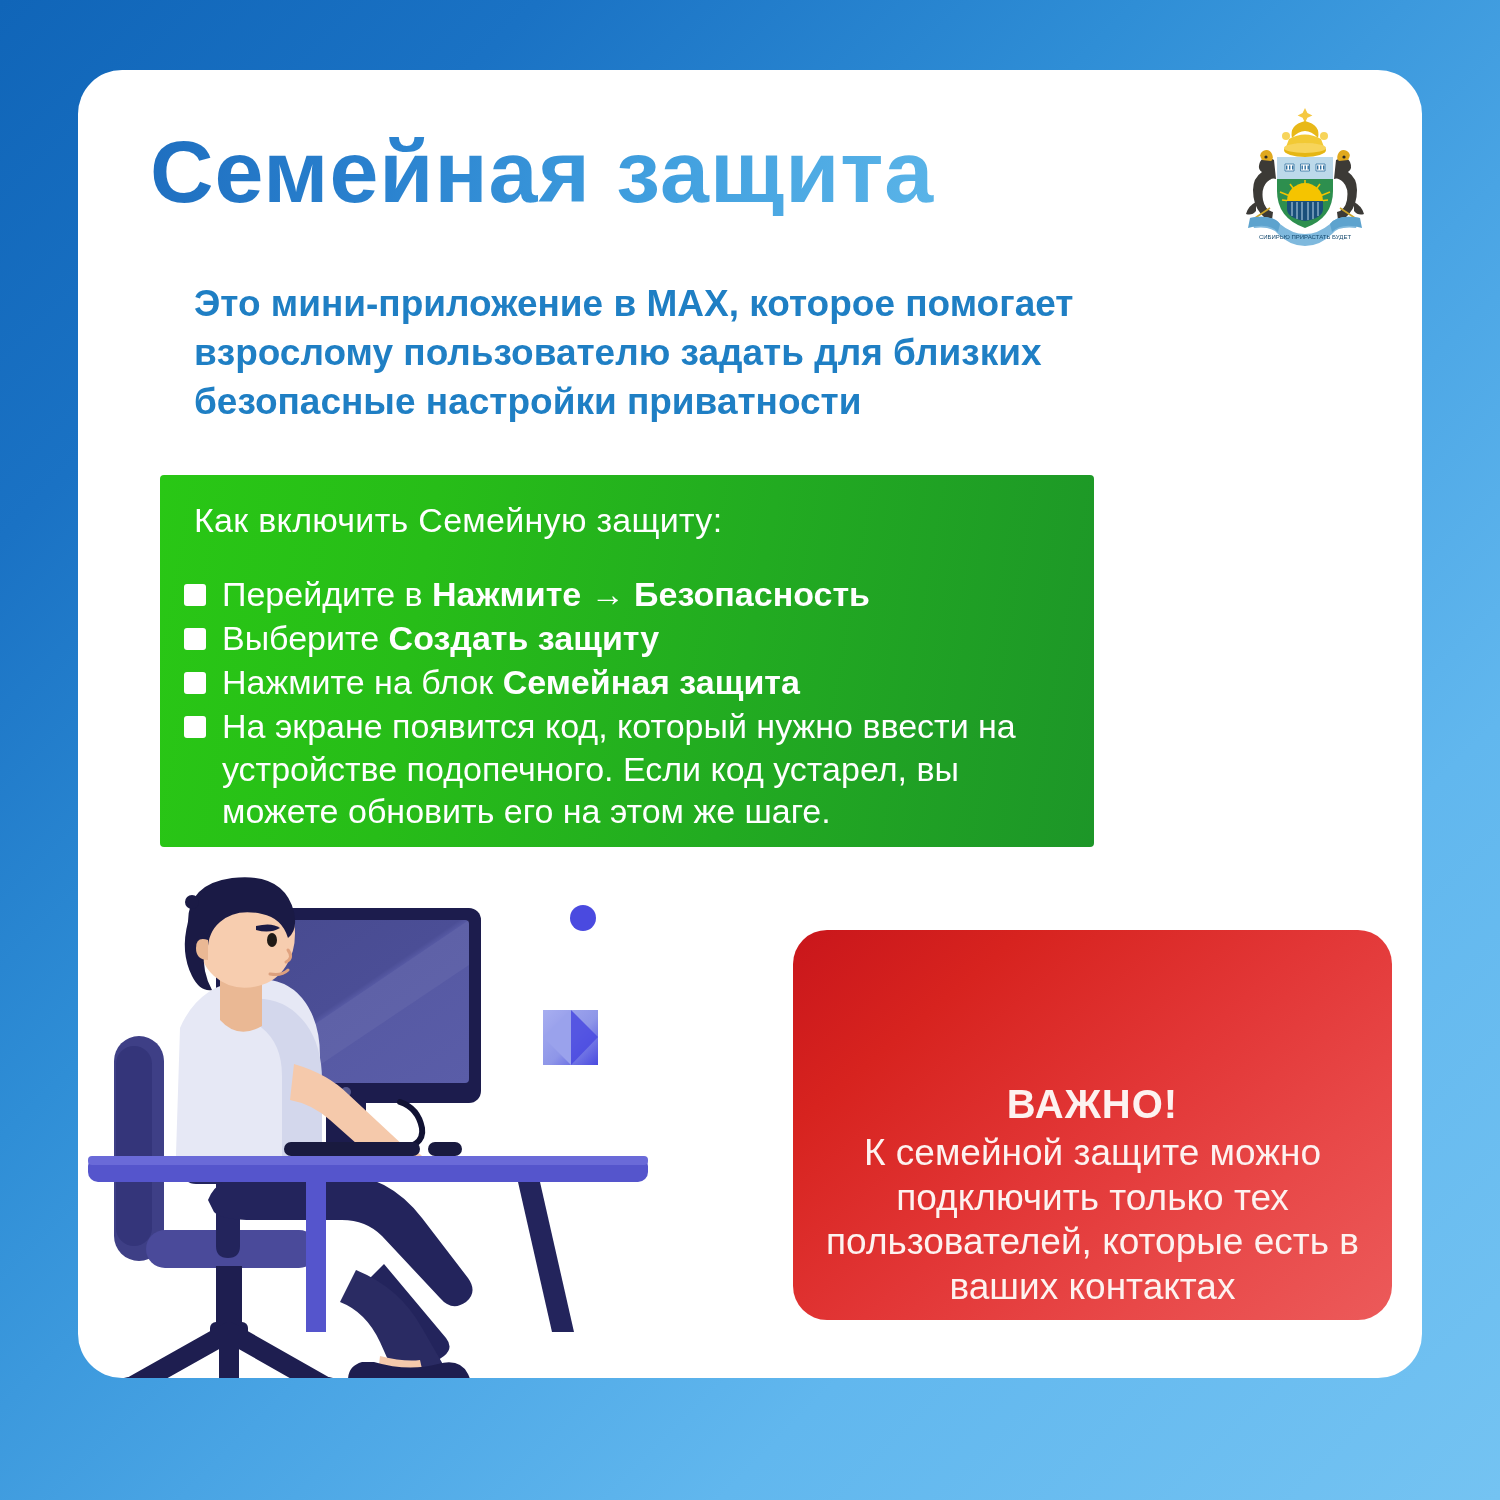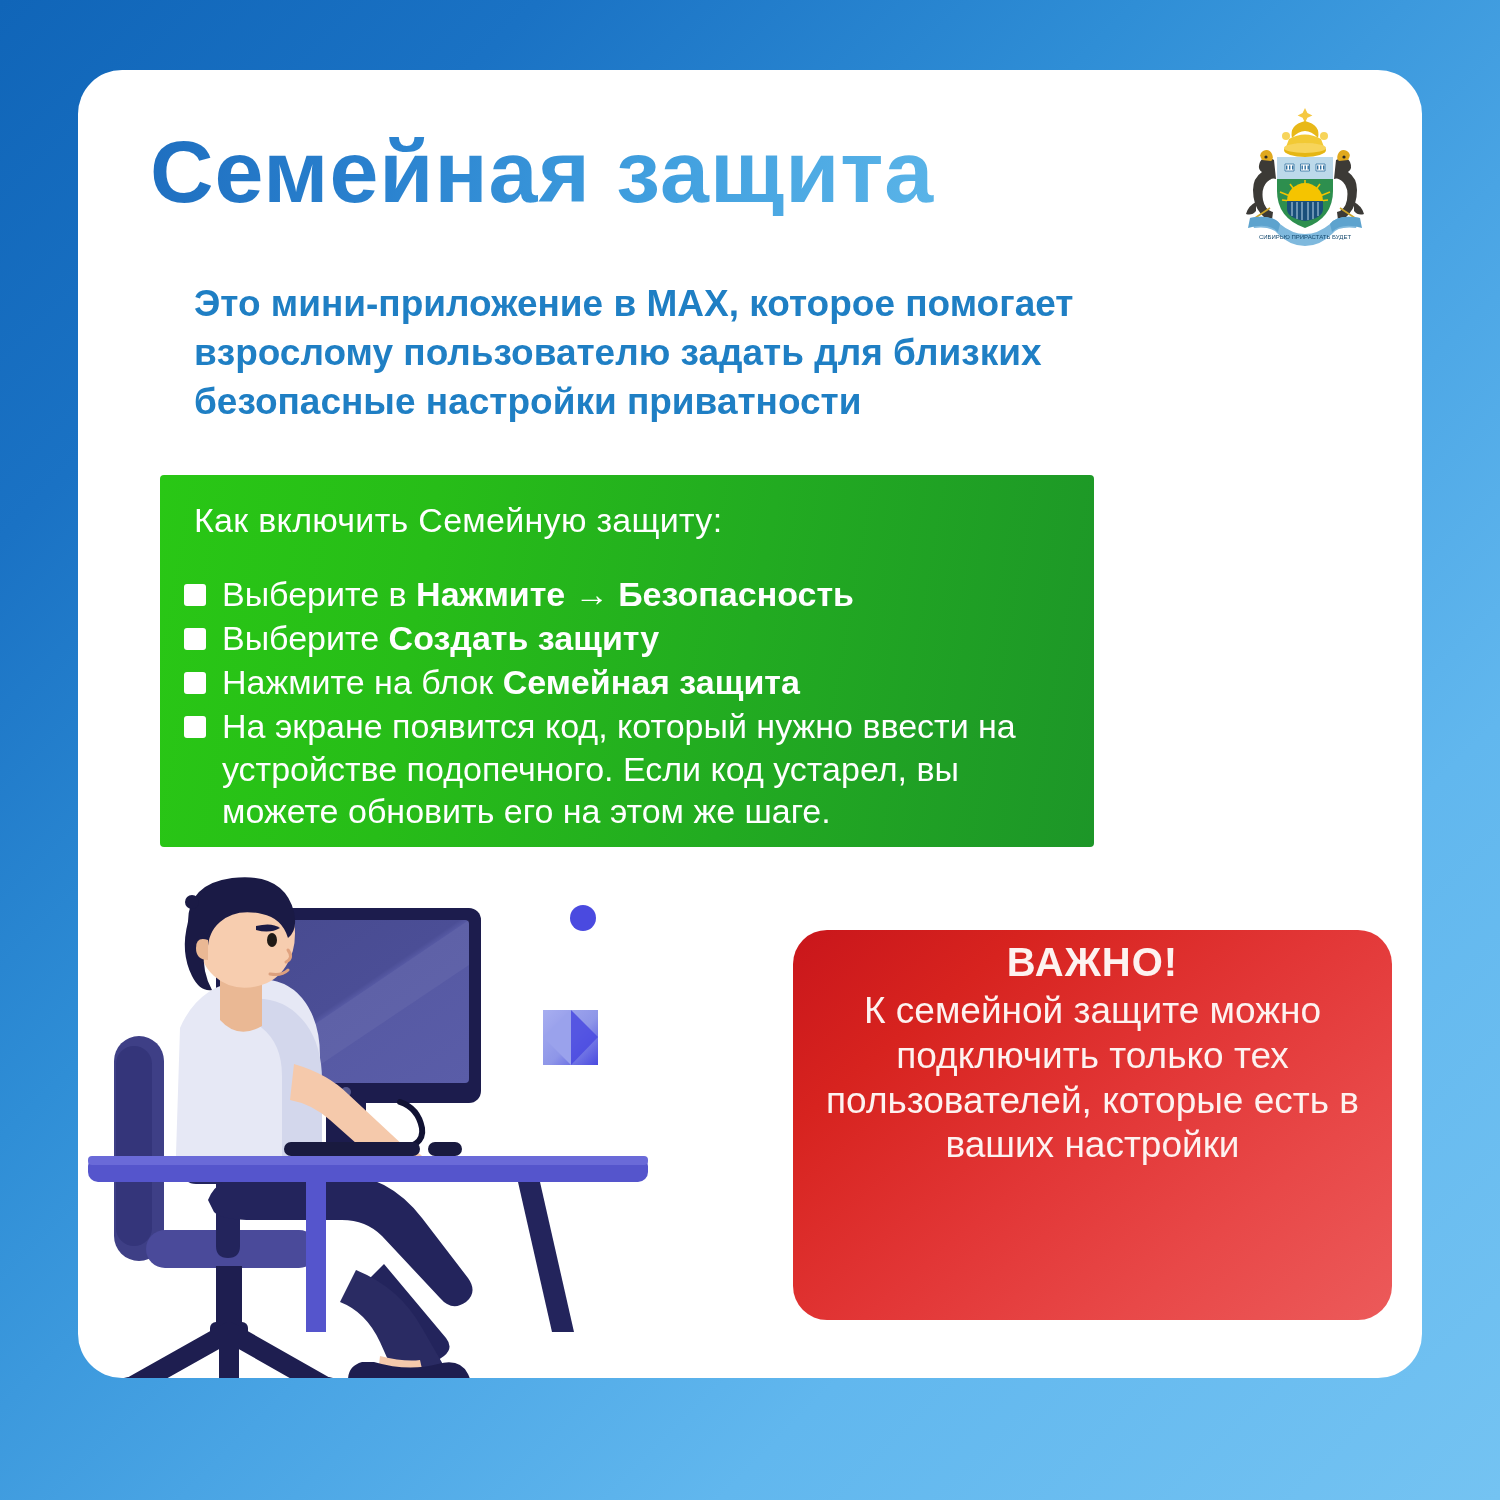--- a/index.html
+++ b/index.html
@@ -135,21 +135,21 @@
     left: 715px;
     top: 860px;
     width: 599px;
     height: 390px;
     border-radius: 34px;
     background: linear-gradient(140deg, #c9161b 0%, #d7231f 22%, #e23636 50%, #e84848 74%, #ec5a5a 100%);
     color: #fdf1ef;
     display: flex;
     flex-direction: column;
     align-items: center;
-    justify-content: flex-start;
+    justify-content: flex-end;
     box-sizing: border-box;
     padding: 10px 18px;
   }
   #red-title {
     font-size: 40px;
     font-weight: bold;
     letter-spacing: 1px;
     margin-bottom: 4px;
     color: #fdf2f0;
   }
@@ -244,37 +244,37 @@
         </g>
       </svg>
     </div>
 
     <div id="subtitle">Это мини-приложение в MAX, которое помогает взрослому пользователю задать для близких безопасные настройки приватности</div>
 
     <div id="green-box">
       <div id="green-heading">Как включить Семейную защиту:</div>
       <ul id="green-list">
         <li>
-          <span class="bullet"></span><span>Выберите в </span><b>Нажмите → Безопасность</b>
+          <span class="bullet"></span><span>Перейдите в </span><b>Нажмите → Безопасность</b>
         </li>
         <li>
           <span class="bullet"></span><span>Выберите </span><b>Создать защиту</b>
         </li>
         <li>
           <span class="bullet"></span><span>Нажмите на блок </span><b>Семейная защита</b>
         </li>
         <li>
           <span class="bullet"></span><span>На экране появится код, который нужно ввести на устройстве подопечного. Если код устарел, вы можете обновить его на этом же шаге.</span>
         </li>
       </ul>
     </div>
 
     <div id="red-box">
       <div id="red-title">ВАЖНО!</div>
-      <div id="red-body">К семейной защите можно подключить только тех пользователей, которые есть в ваших настройки</div>
+      <div id="red-body">К семейной защите можно подключить только тех пользователей, которые есть в ваших контактах</div>
     </div>
 
     <div id="illo">
       <svg viewBox="0 0 700 560" width="700" height="560" aria-hidden="true">
         <defs>
           <linearGradient id="screenG" x1="0" y1="0" x2="1" y2="1">
             <stop offset="0%" stop-color="#474a8f"></stop>
             <stop offset="48%" stop-color="#4b4e96"></stop>
             <stop offset="50%" stop-color="#5659a3"></stop>
             <stop offset="100%" stop-color="#5a5da8"></stop>

